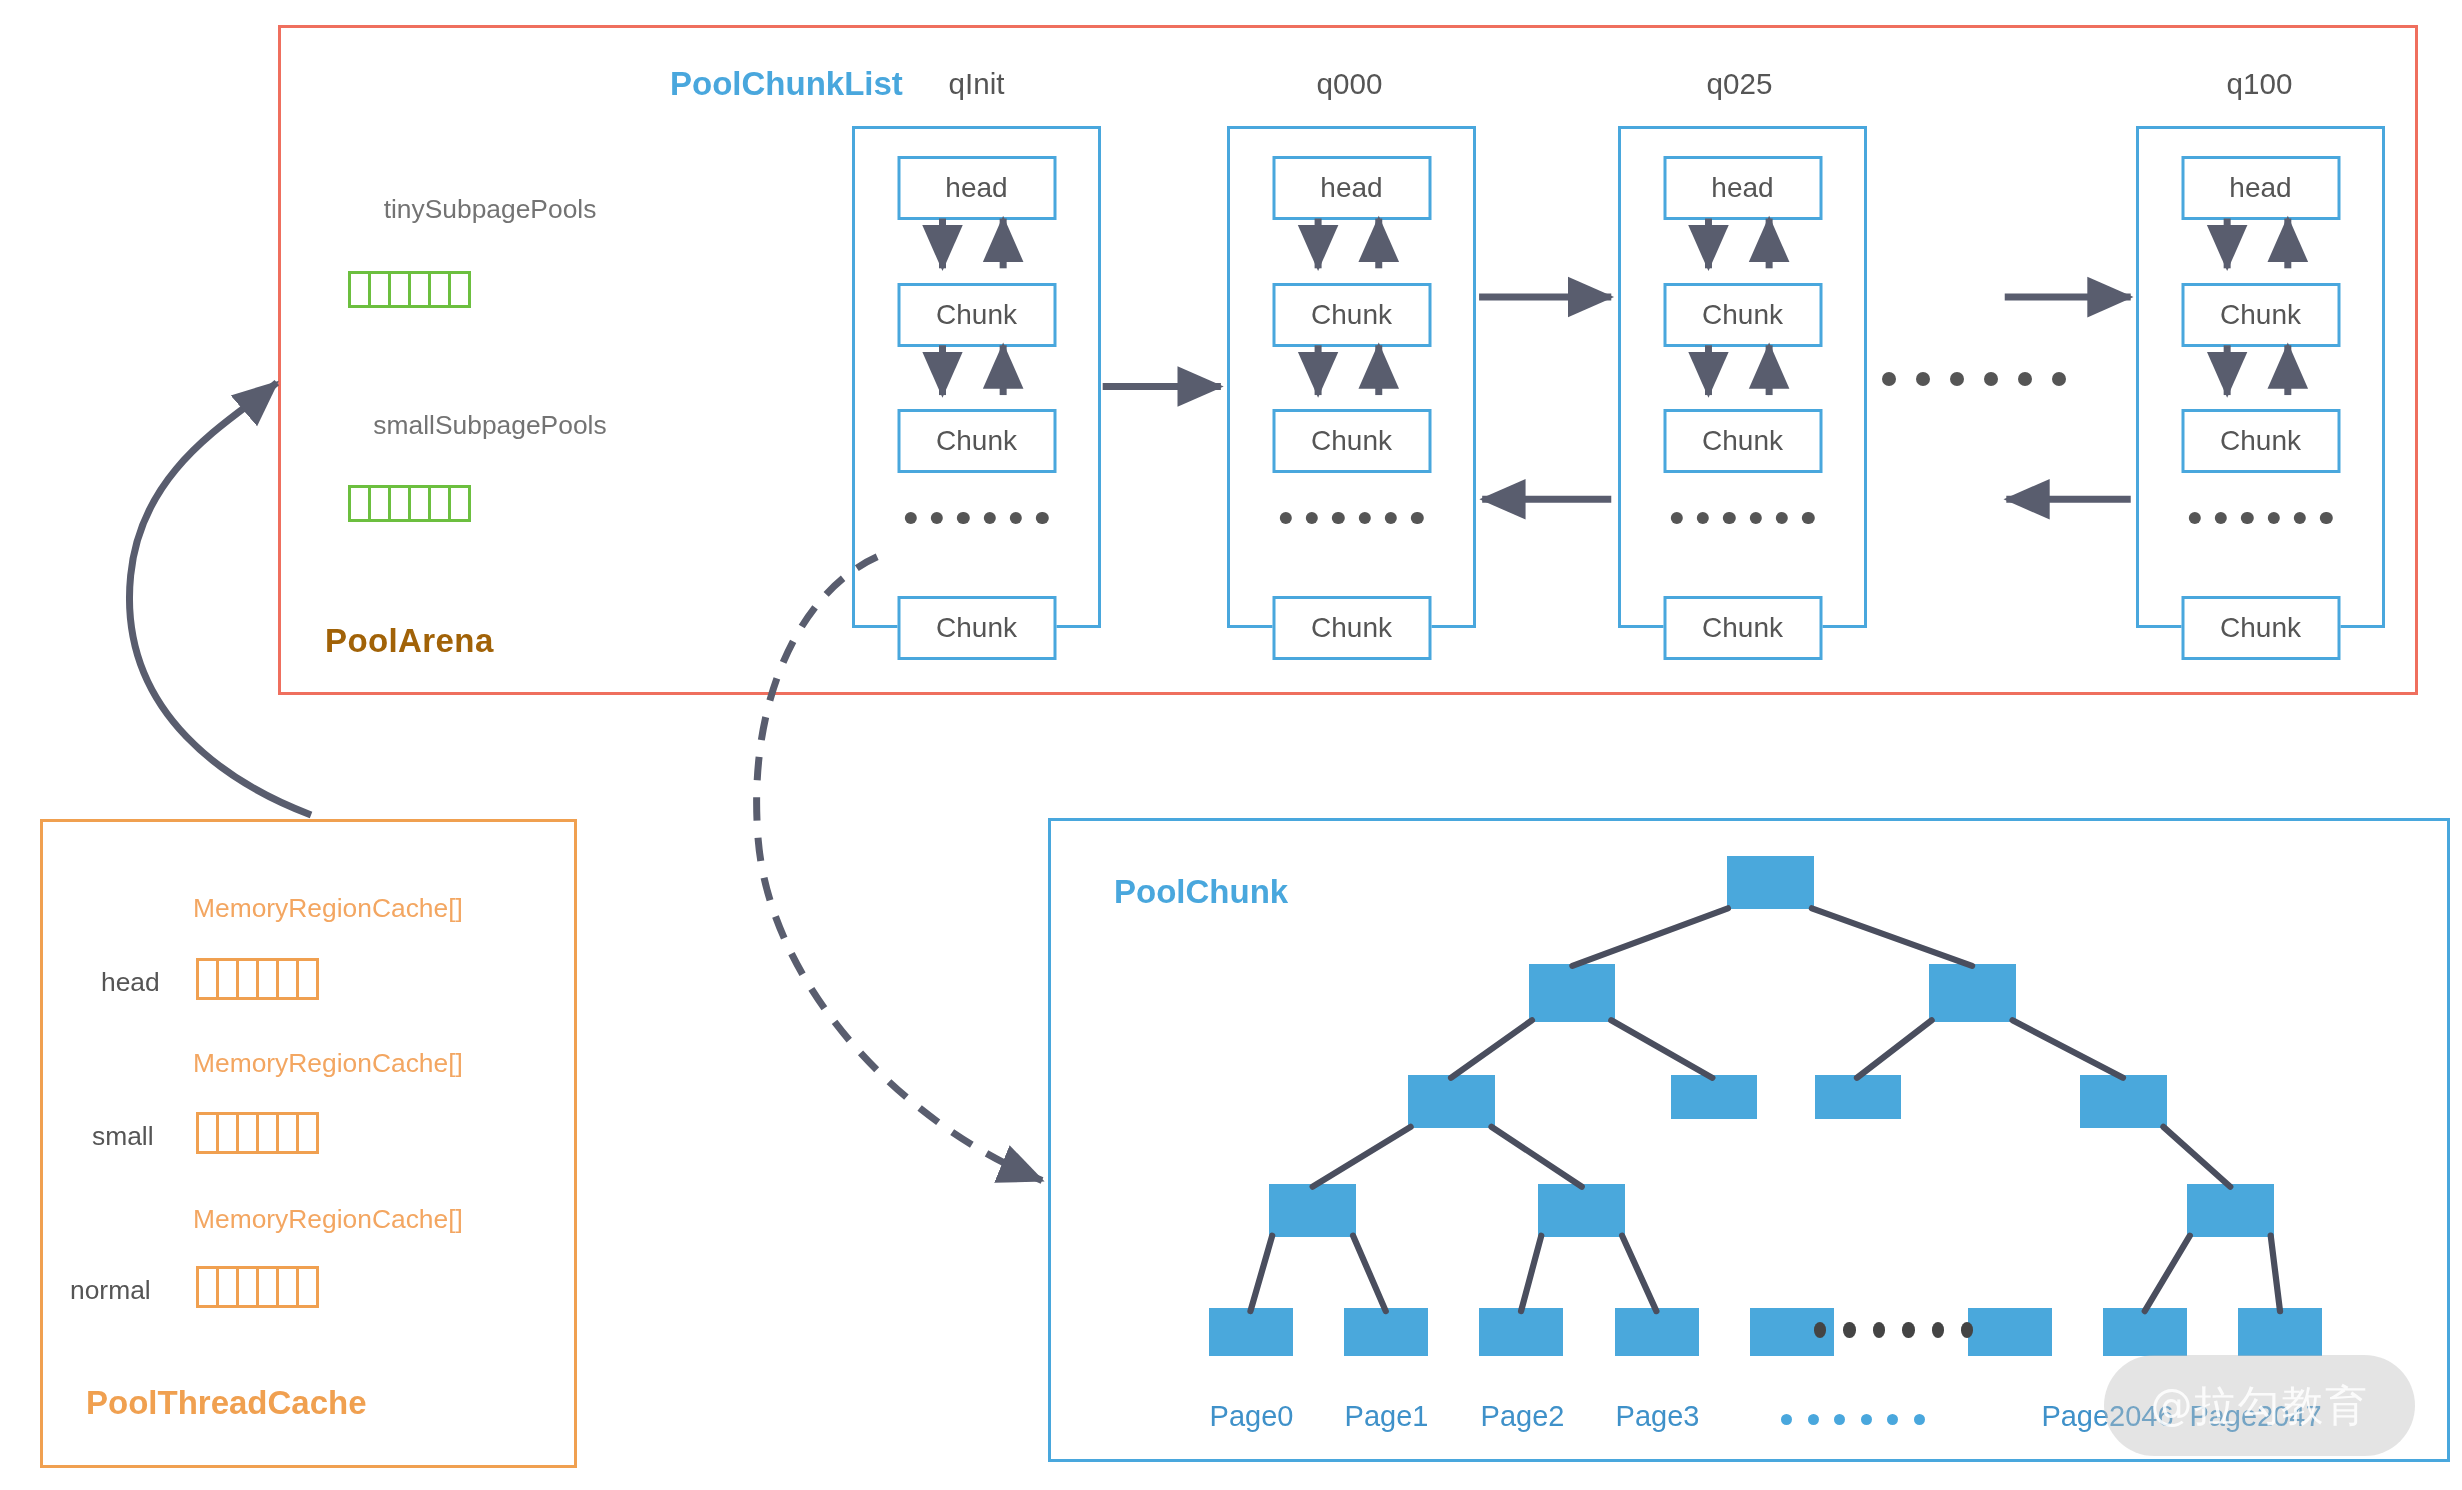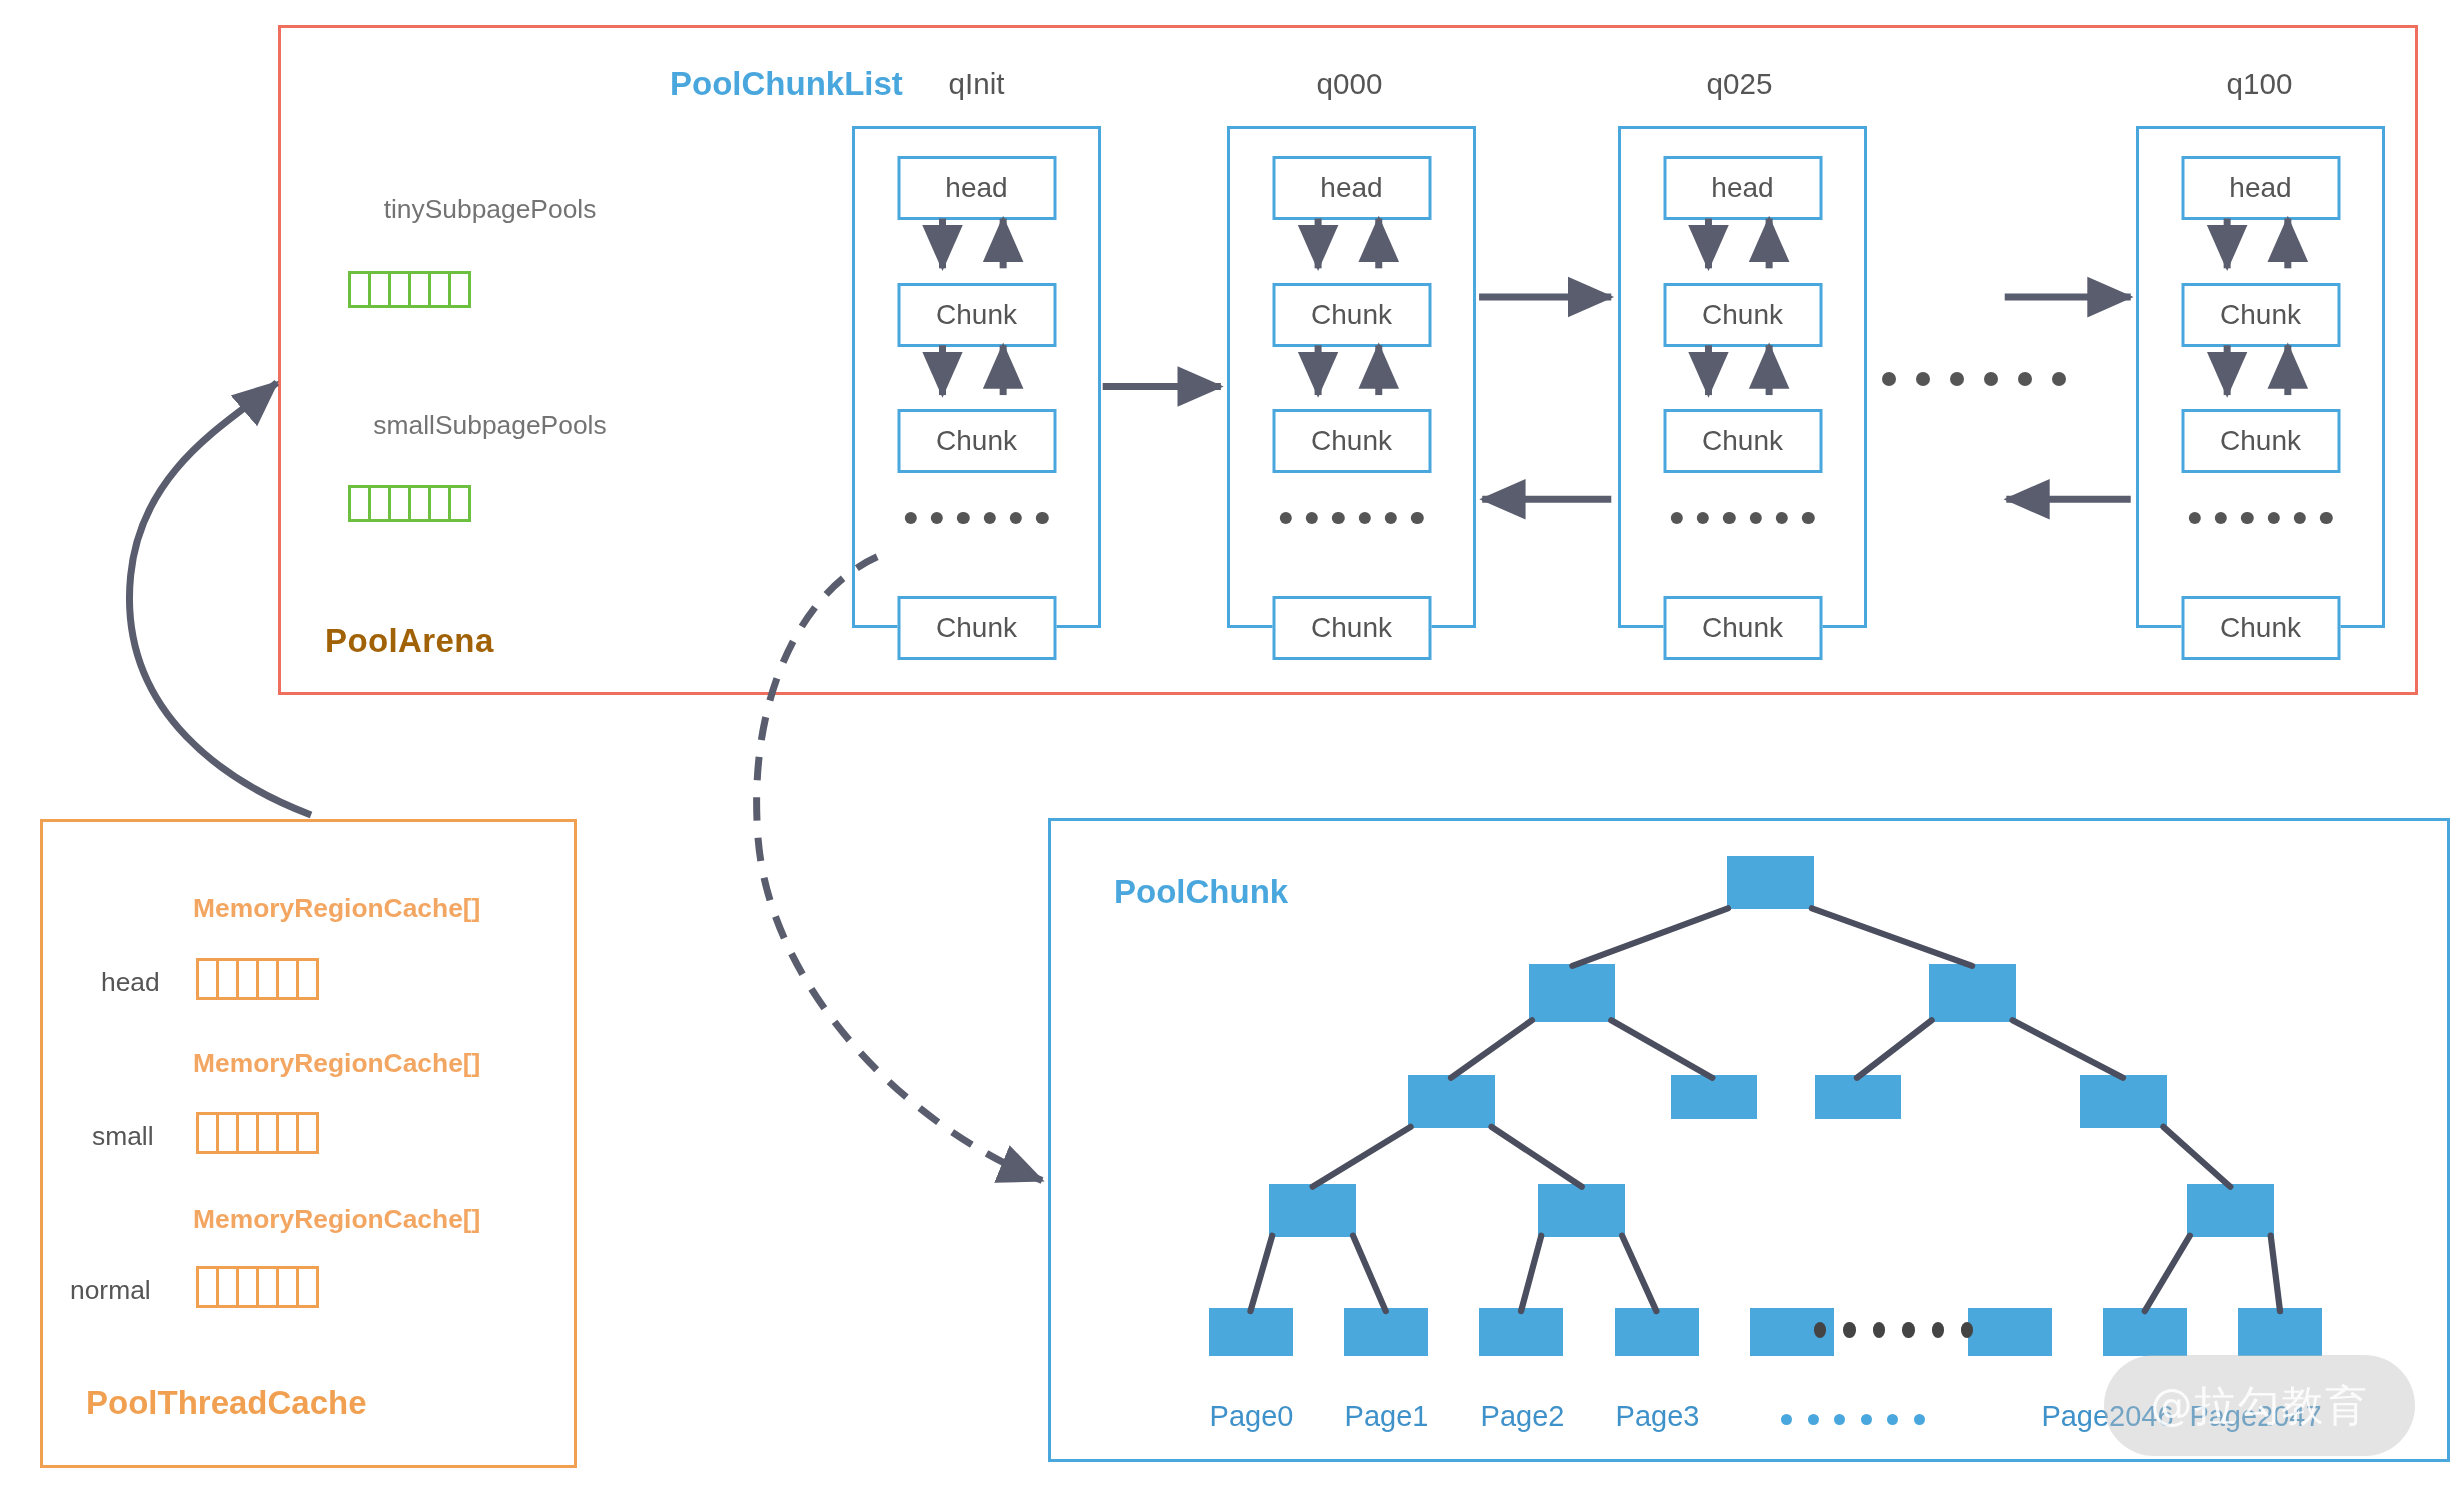--- a/index.html
+++ b/index.html
@@ -79,21 +79,21 @@
   
   #pool-thread-cache{
     left:40px;top:819px;width:537px;height:649px;
     border:3.9px solid #f0a050;box-sizing:border-box;background:#fff;
   }
   #ptc-title{
     left:86px;top:1384px;font-size:33px;color:#f0a050;font-weight:bold;
     white-space:nowrap;
   }
   .mrc-label{
-    font-size:26.4px;color:#f3a661;white-space:nowrap;font-weight:bold;
+    font-size:26.4px;color:#f3a661;white-space:nowrap;font-weight:normal;
   }
   .mrc-row{display:flex;}
   .mrc-row .cell{
     width:23px;height:42px;border:3.1px solid #f0a050;box-sizing:border-box;
     margin-left:-3.1px;background:#fff;
   }
   .mrc-row .cell:first-child{margin-left:0;}
   .size-label{font-size:26.4px;color:#555;white-space:nowrap;}
 
   #mrc-lbl-0{left:193px;top:893px;}

